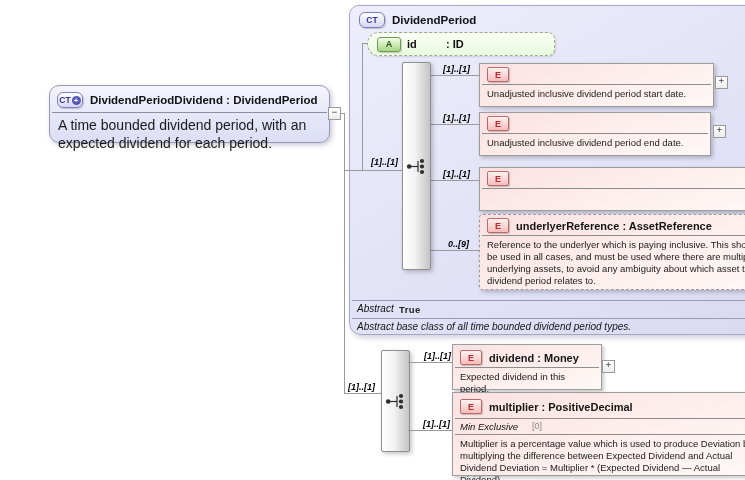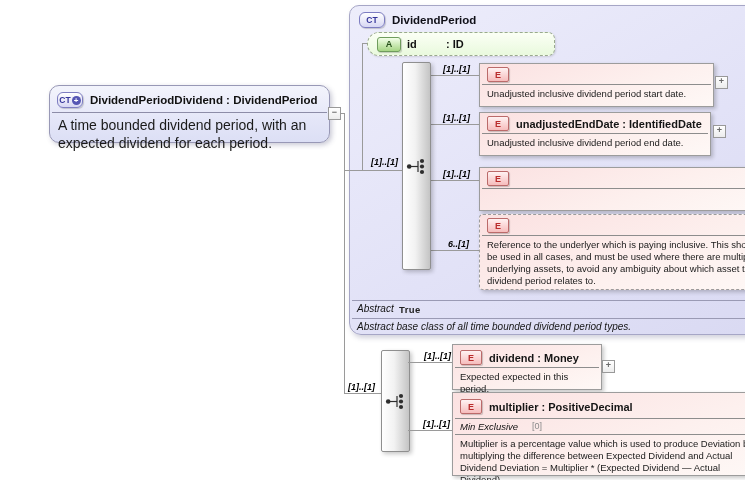--- a/index.html
+++ b/index.html
@@ -111,21 +111,21 @@
 
   <div class="hline" style="left:385px;top:75px;width:50px;"></div>
   <div class="hline" style="left:385px;top:124px;width:50px;"></div>
   <div class="hline" style="left:385px;top:180px;width:50px;"></div>
   <div class="hline" style="left:385px;top:250px;width:50px;"></div>
 
   <div class="card-label" style="left:327px;top:157px;">[1]..[1]</div>
   <div class="card-label" style="left:399px;top:64px;">[1]..[1]</div>
   <div class="card-label" style="left:399px;top:113px;">[1]..[1]</div>
   <div class="card-label" style="left:399px;top:169px;">[1]..[1]</div>
-  <div class="card-label" style="left:404px;top:239px;">6..[1]</div>
+  <div class="card-label" style="left:404px;top:239px;">0..[9]</div>
 
   <div class="seq-bar" style="left:358px;top:62px;height:206px;">
     <svg width="21" height="17" viewBox="0 0 21 17">
       <circle cx="3.2" cy="8.5" r="2.3" fill="#2e2e2e"></circle>
       <line x1="3.2" y1="8.5" x2="12" y2="8.5" stroke="#2e2e2e" stroke-width="1.2"></line>
       <line x1="12" y1="3" x2="12" y2="14" stroke="#2e2e2e" stroke-width="1.2"></line>
       <circle cx="16" cy="3" r="2.1" fill="#2e2e2e"></circle>
       <circle cx="16" cy="8.5" r="2.1" fill="#2e2e2e"></circle>
       <circle cx="16" cy="14" r="2.1" fill="#2e2e2e"></circle>
     </svg>
@@ -136,38 +136,38 @@
       <span class="e-icon">E</span>
     </div>
     <div class="elem-sep"></div>
     <div class="desc">Unadjusted inclusive dividend period start date.</div>
   </div>
   <div class="expander" style="left:671px;top:76px;">+</div>
 
   <div class="elem-box" style="left:435px;top:112px;width:230px;height:42px;">
     <div class="elem-title">
       <span class="e-icon">E</span>
-      <span>unadjustedEndDate : IdentifiedDate</span>
     </div>
     <div class="elem-sep"></div>
     <div class="desc">Unadjusted inclusive dividend period end date.</div>
   </div>
   <div class="expander" style="left:669px;top:125px;">+</div>
 
   <div class="elem-box" style="left:435px;top:167px;width:278px;height:42px;">
     <div class="elem-title">
       <span class="e-icon">E</span>
     </div>
     <div class="elem-sep"></div>
   </div>
   <div class="expander" style="left:716px;top:179px;">+</div>
 
   <div class="elem-box optional" style="left:435px;top:214px;width:292px;height:74px;">
     <div class="elem-title">
       <span class="e-icon">E</span>
+      <span>underlyerReference : AssetReference</span>
     </div>
     <div class="elem-sep"></div>
     <div class="desc">Reference to the underlyer which is paying inclusive. This should be used in all cases, and must be used where there are multiple underlying assets, to avoid any ambiguity about which asset the dividend period relates to.</div>
   </div>
   <div class="expander" style="left:729px;top:245px;">+</div>
 
   <div class="derived-box">
     <div class="derived-title">
       <span class="ct-icon">
         <span>CT</span>
@@ -196,21 +196,21 @@
   <div class="card-label" style="left:304px;top:382px;">[1]..[1]</div>
   <div class="card-label" style="left:380px;top:351px;">[1]..[1]</div>
   <div class="card-label" style="left:379px;top:419px;">[1]..[1]</div>
 
   <div class="elem-box" style="left:408px;top:344px;width:148px;height:44px;">
     <div class="elem-title" style="padding-top:5px;">
       <span class="e-icon">E</span>
       <span>dividend : Money</span>
     </div>
     <div class="elem-sep"></div>
-    <div class="desc">Expected expected in this period.</div>
+    <div class="desc">Expected dividend in this period.</div>
   </div>
   <div class="expander" style="left:558px;top:360px;">+</div>
 
   <div class="elem-box" style="left:408px;top:392px;width:310px;height:82px;">
     <div class="elem-title" style="padding-top:6px;padding-bottom:4px;">
       <span class="e-icon">E</span>
       <span>multiplier : PositiveDecimal</span>
     </div>
     <div class="elem-sep"></div>
     <div class="facet-row">

